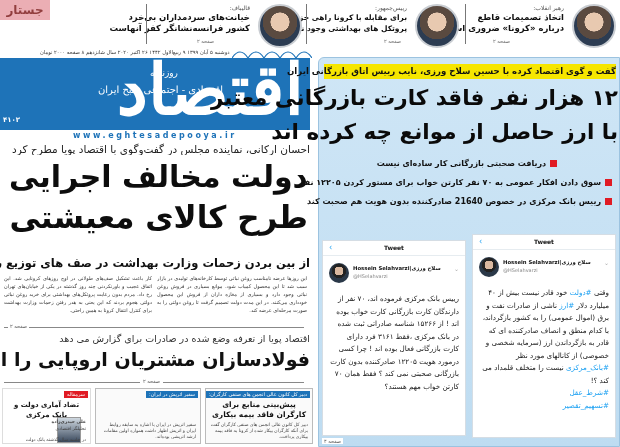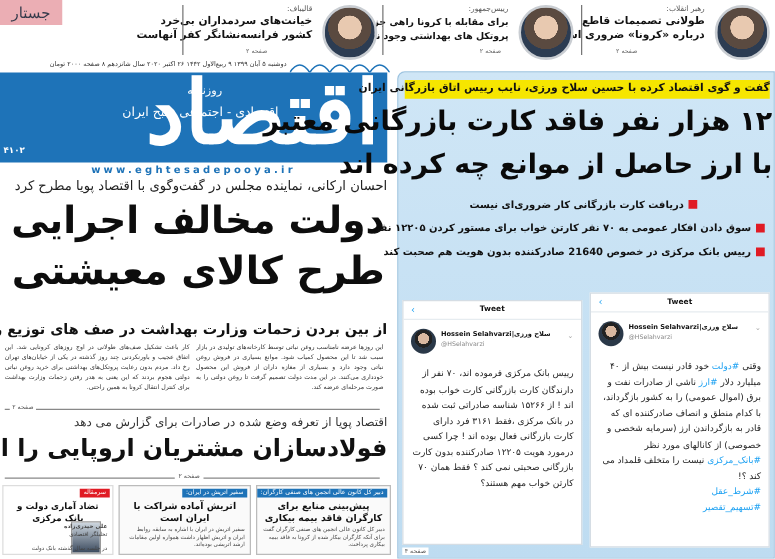--- a/index.html
+++ b/index.html
@@ -6,21 +6,21 @@
 html,body{width:620px;height:447px;overflow:hidden;background:#fff;}
 body{font-family:"DejaVu Sans",sans-serif;color:#111;position:relative;direction:rtl;}
 
 .top{position:absolute;left:0;top:0;width:620px;height:50px;background:#fff;}
 .tstory{position:absolute;top:2px;height:46px;}
 .tstory .photo{position:absolute;top:2px;width:44px;height:44px;border-radius:50%;border:2px solid #c9cdd2;background:radial-gradient(circle at 50% 40%,#e8c9b0 0 30%,#5a4a40 31% 55%,#2c3c52 56%);}
 .tstory .kicker{position:absolute;font-size:6px;color:#555;white-space:nowrap;}
 .tstory .hl{position:absolute;font-size:8.5px;font-weight:bold;line-height:11px;text-align:right;white-space:nowrap;color:#111;}
 .tstory .pg{position:absolute;font-size:5px;color:#666;}
 .vsep{position:absolute;top:4px;width:1px;height:40px;background:#777;}
-.jahan{position:absolute;left:0;top:0;width:50px;height:20px;background:#e8a0a8;color:#0f172a;font-weight:normal;font-size:12px;text-align:center;line-height:20px;opacity:.85;}
+.jahan{position:absolute;left:0;top:0;width:50px;height:20px;background:#e8a0a8;color:#7f1d1d;font-weight:bold;font-size:12px;text-align:center;line-height:20px;opacity:.85;}
 .dateline{position:absolute;left:0;top:49px;width:310px;height:9px;font-size:5.2px;color:#333;text-align:left;direction:rtl;padding-left:40px;}
 .waves{position:absolute;left:232px;top:46px;width:80px;height:12px;}
 
 .mast{position:absolute;left:0;top:58px;width:310px;height:72px;background:#1e73b8;overflow:hidden;}
 .mast .logo{position:absolute;right:6px;top:-8px;font-size:70px;font-weight:bold;color:#fff;font-family:"DejaVu Serif",serif;letter-spacing:-4px;line-height:80px;}
 .mast .rooz{position:absolute;left:150px;top:10px;font-size:9px;color:#fff;}
 .mast .sub{position:absolute;left:98px;top:26px;font-size:10px;color:#fff;font-family:"DejaVu Serif",serif;}
 .mast .num{position:absolute;left:3px;top:58px;font-size:7px;color:#fff;font-weight:bold;direction:ltr;}
 .url{position:absolute;left:0;top:131px;width:310px;height:10px;font-size:8px;font-weight:bold;color:#1e73b8;letter-spacing:2.6px;text-align:center;direction:ltr;}
 
@@ -58,21 +58,21 @@
 .pgtag{position:absolute;font-size:5px;color:#555;background:#fff;padding:0 2px;}
 </style>
 </head>
 <body>
 
 <div class="top">
 
   <div class="tstory" style="right:0;width:150px;">
     <div class="photo" style="right:4px;"></div>
     <div class="kicker" style="right:56px;top:2px;">رهبر انقلاب:</div>
-    <div class="hl" style="right:56px;top:10px;">طولانی تصمیمات قاطع</div>
+    <div class="hl" style="right:56px;top:10px;">اتخاذ تصمیمات قاطع</div>
     <div class="hl" style="right:56px;top:21px;">درباره «کرونا» ضروری است</div>
     <div class="pg" style="right:110px;top:36px;">صفحه ۲</div>
   </div>
   <div class="vsep" style="left:465px;"></div>
 
   <div class="tstory" style="left:305px;width:158px;">
     <div class="photo" style="right:4px;"></div>
     <div class="kicker" style="right:56px;top:2px;">رییس‌جمهور:</div>
     <div class="hl" style="right:56px;top:10px;font-size:7.5px;">برای مقابله با کرونا راهی جز رعایت</div>
     <div class="hl" style="right:56px;top:21px;font-size:7.5px;">پروتکل های بهداشتی وجود ندارد</div>
@@ -119,37 +119,36 @@
 <div class="hrule" style="left:4px;top:382px;width:300px;"></div>
 <div class="pg-small" style="left:140px;top:378px;background:#fff;padding:0 3px;">صفحه ۲</div>
 
 <div class="bbox" style="left:205px;width:108px;">
   <div class="tag" style="background:#1e73b8;">دبیر کل کانون عالی انجمن های صنفی کارگران:</div>
   <div class="h">پیش‌بینی منابع برای کارگران فاقد بیمه بیکاری</div>
   <div class="t">دبیر کل کانون عالی انجمن های صنفی کارگران گفت برای آنکه کارگران بیکار شده از کرونا به فاقد بیمه بیکاری پرداخت.</div>
 </div>
 <div class="bbox" style="left:95px;width:106px;">
   <div class="tag" style="background:#1e73b8;">سفیر اتریش در ایران:</div>
-  <div class="h">اتریش آماده شراکت با ایران است</div>
   <div class="t">سفیر اتریش در ایران با اشاره به سابقه روابط ایران و اتریش اظهار داشت همواره اولین مقامات ارشد اتریشی بوده‌اند.</div>
 </div>
 <div class="bbox" style="left:2px;width:89px;background:#fff;border-color:#ddd;">
   <div class="tag" style="background:#e01b24;">سرمقاله</div>
   <div class="h" style="font-size:7px;">تضاد آماری دولت و بانک مرکزی</div>
   <div class="avatar-sm" style="left:54px;top:28px;"></div>
   <div class="t" style="top:30px;right:4px;left:auto;width:50px;font-weight:bold;">علی حیدری‌زاده</div>
   <div class="t" style="top:37px;right:4px;left:auto;width:50px;">تحلیلگر اقتصادی</div>
   <div class="t" style="top:48px;">در جلسه سال گذشته بانک دولت</div>
 </div>
 
 <div class="rpanel"></div>
 <div class="kick">گفت و گوی اقتصاد کرده با حسین سلاح ورزی، نایب رییس اتاق بازرگانی ایران</div>
 <div class="bigh" style="top:84px;">۱۲ هزار نفر فاقد کارت بازرگانی معتبر</div>
 <div class="bigh" style="top:118px;">با ارز حاصل از موانع چه کرده اند</div>
-<div class="bullet" style="top:159px;"><span class="sq"></span><span>دریافت کارت بازرگانی کار ضروری‌ای نیست</span></div>
+<div class="bullet" style="top:159px;"><span class="sq"></span><span>دریافت صحبتی بازرگانی کار ساده‌ای نیست</span></div>
 <div class="bullet" style="top:178px;"><span class="sq"></span><span>سوق دادن افکار عمومی به ۷۰ نفر کارتن خواب برای مستور کردن ۱۲۲۰۵ نفر</span></div>
 <div class="bullet" style="top:197px;"><span class="sq"></span><span>رییس بانک مرکزی در خصوص 21640 صادرکننده بدون هویت هم صحبت کند</span></div>
 
 <div class="tweet" style="left:472px;">
   <div class="back">‹</div>
   <div class="tt">Tweet</div>
   <div class="sep"></div>
   <div class="av"></div>
   <div class="nm">Hossein Selahvarzi|سلاح ورزی</div>
   <div class="hd">@HSelahvarzi</div>

